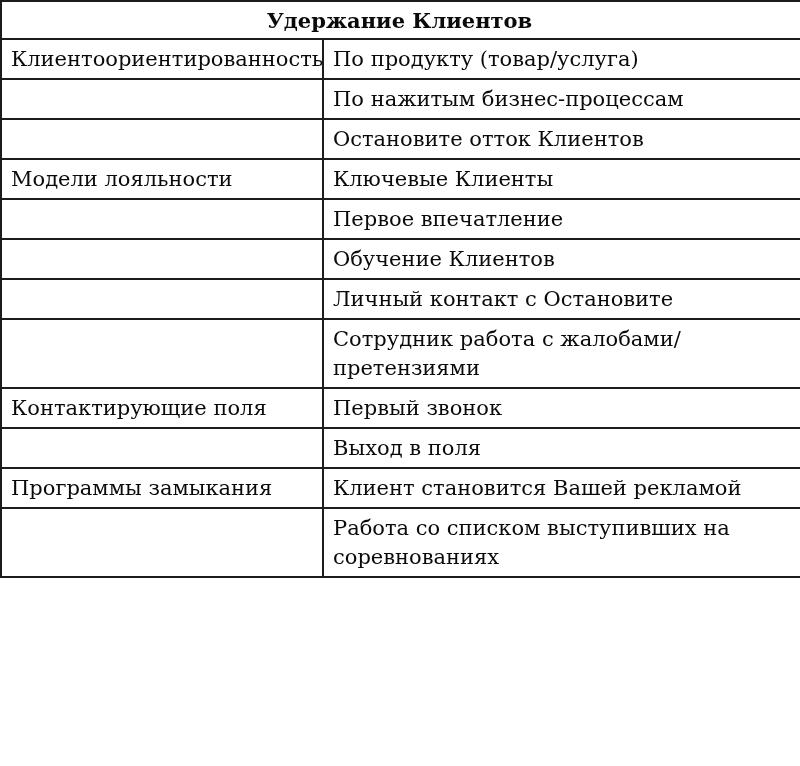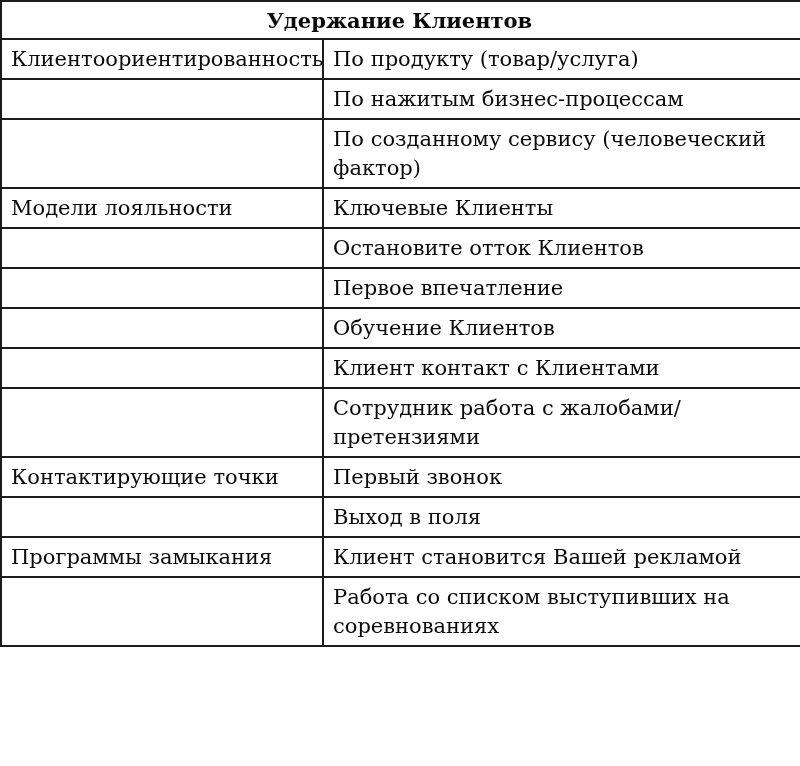--- a/index.html
+++ b/index.html
@@ -59,50 +59,45 @@
     <tr>
       <td class="cat-cell">Клиентоориентированность</td>
       <td class="item-cell">По продукту (товар/услуга)</td>
     </tr>
     <tr>
       <td class="cat-cell"></td>
       <td class="item-cell">По нажитым бизнес-процессам</td>
     </tr>
     <tr>
       <td class="cat-cell"></td>
-      <td class="item-cell">По созданному сервису (человеческий
-фактор)</td>
+      <td class="item-cell">Остановите отток Клиентов</td>
     </tr>
     <tr>
       <td class="cat-cell">Модели лояльности</td>
       <td class="item-cell">Ключевые Клиенты</td>
-    </tr>
-    <tr>
-      <td class="cat-cell"></td>
-      <td class="item-cell">Остановите отток Клиентов</td>
     </tr>
     <tr>
       <td class="cat-cell"></td>
       <td class="item-cell">Первое впечатление</td>
     </tr>
     <tr>
       <td class="cat-cell"></td>
       <td class="item-cell">Обучение Клиентов</td>
     </tr>
     <tr>
       <td class="cat-cell"></td>
-      <td class="item-cell">Клиент контакт с Клиентами</td>
+      <td class="item-cell">Личный контакт с Остановите</td>
     </tr>
     <tr>
       <td class="cat-cell"></td>
       <td class="item-cell">Сотрудник работа с жалобами/
 претензиями</td>
     </tr>
     <tr>
-      <td class="cat-cell">Контактирующие точки</td>
+      <td class="cat-cell">Контактирующие поля</td>
       <td class="item-cell">Первый звонок</td>
     </tr>
     <tr>
       <td class="cat-cell"></td>
       <td class="item-cell">Выход в поля</td>
     </tr>
     <tr>
       <td class="cat-cell">Программы замыкания</td>
       <td class="item-cell">Клиент становится Вашей рекламой</td>
     </tr>

